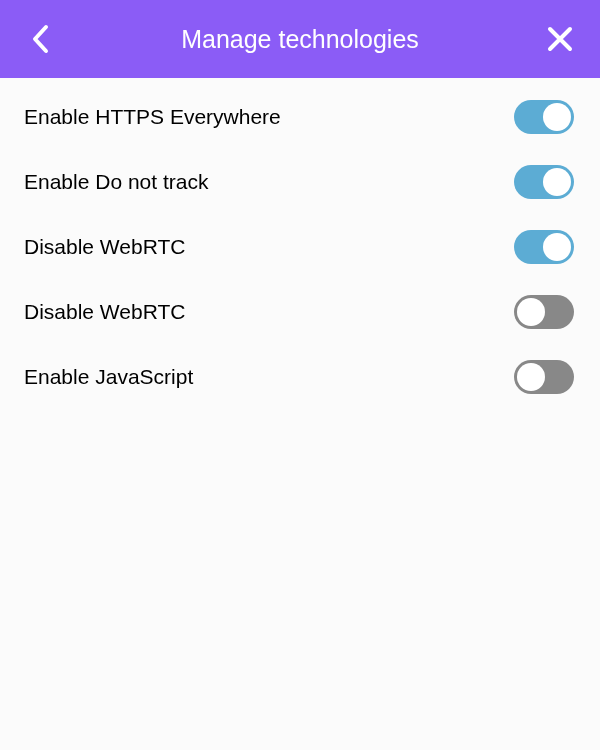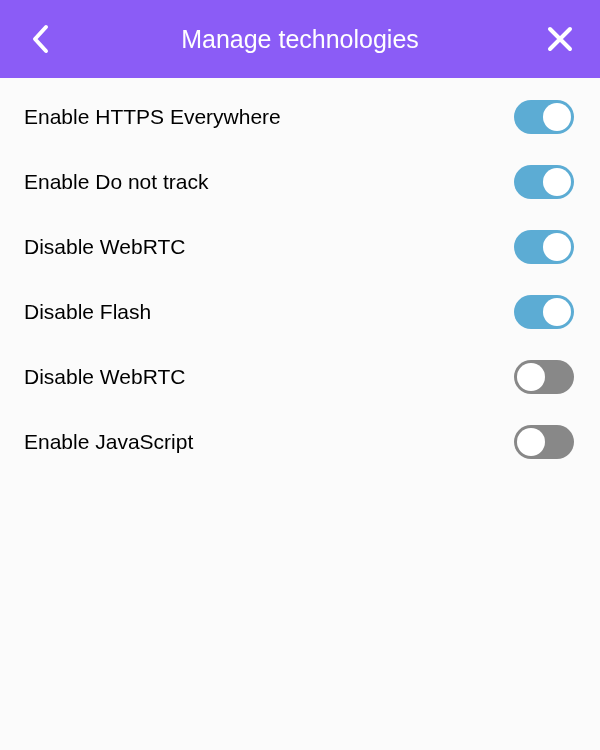--- a/index.html
+++ b/index.html
@@ -113,26 +113,20 @@
   </div>
 
   <div class="settings-row">
     <span class="settings-label">Disable WebRTC</span>
     <div class="toggle toggle-on">
       <div class="toggle-knob"></div>
     </div>
   </div>
 
 
-  <div class="settings-row">
-    <span class="settings-label">Disable Flash</span>
-    <div class="toggle toggle-on">
-      <div class="toggle-knob"></div>
-    </div>
-  </div>
 
 
   <div class="settings-row">
     <span class="settings-label">Disable WebRTC</span>
     <div class="toggle toggle-off">
       <div class="toggle-knob"></div>
     </div>
   </div>
 
   <div class="settings-row">

